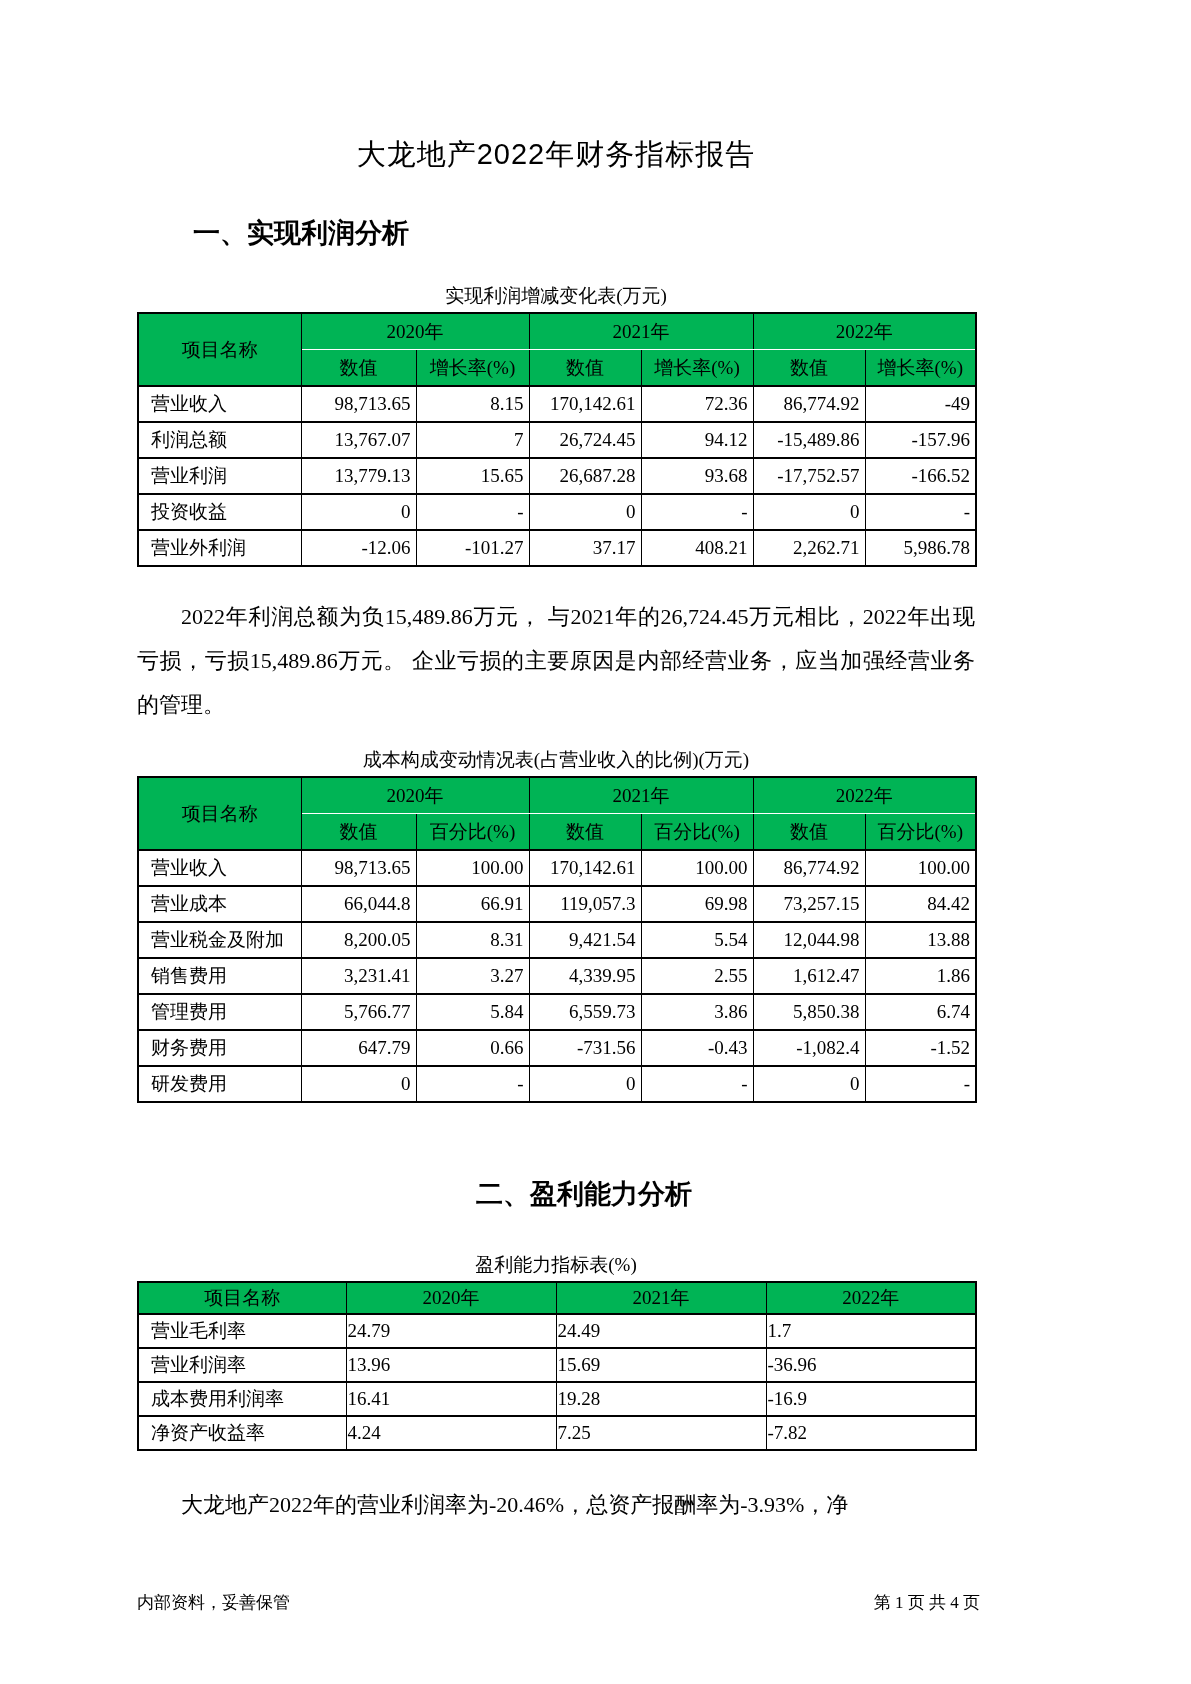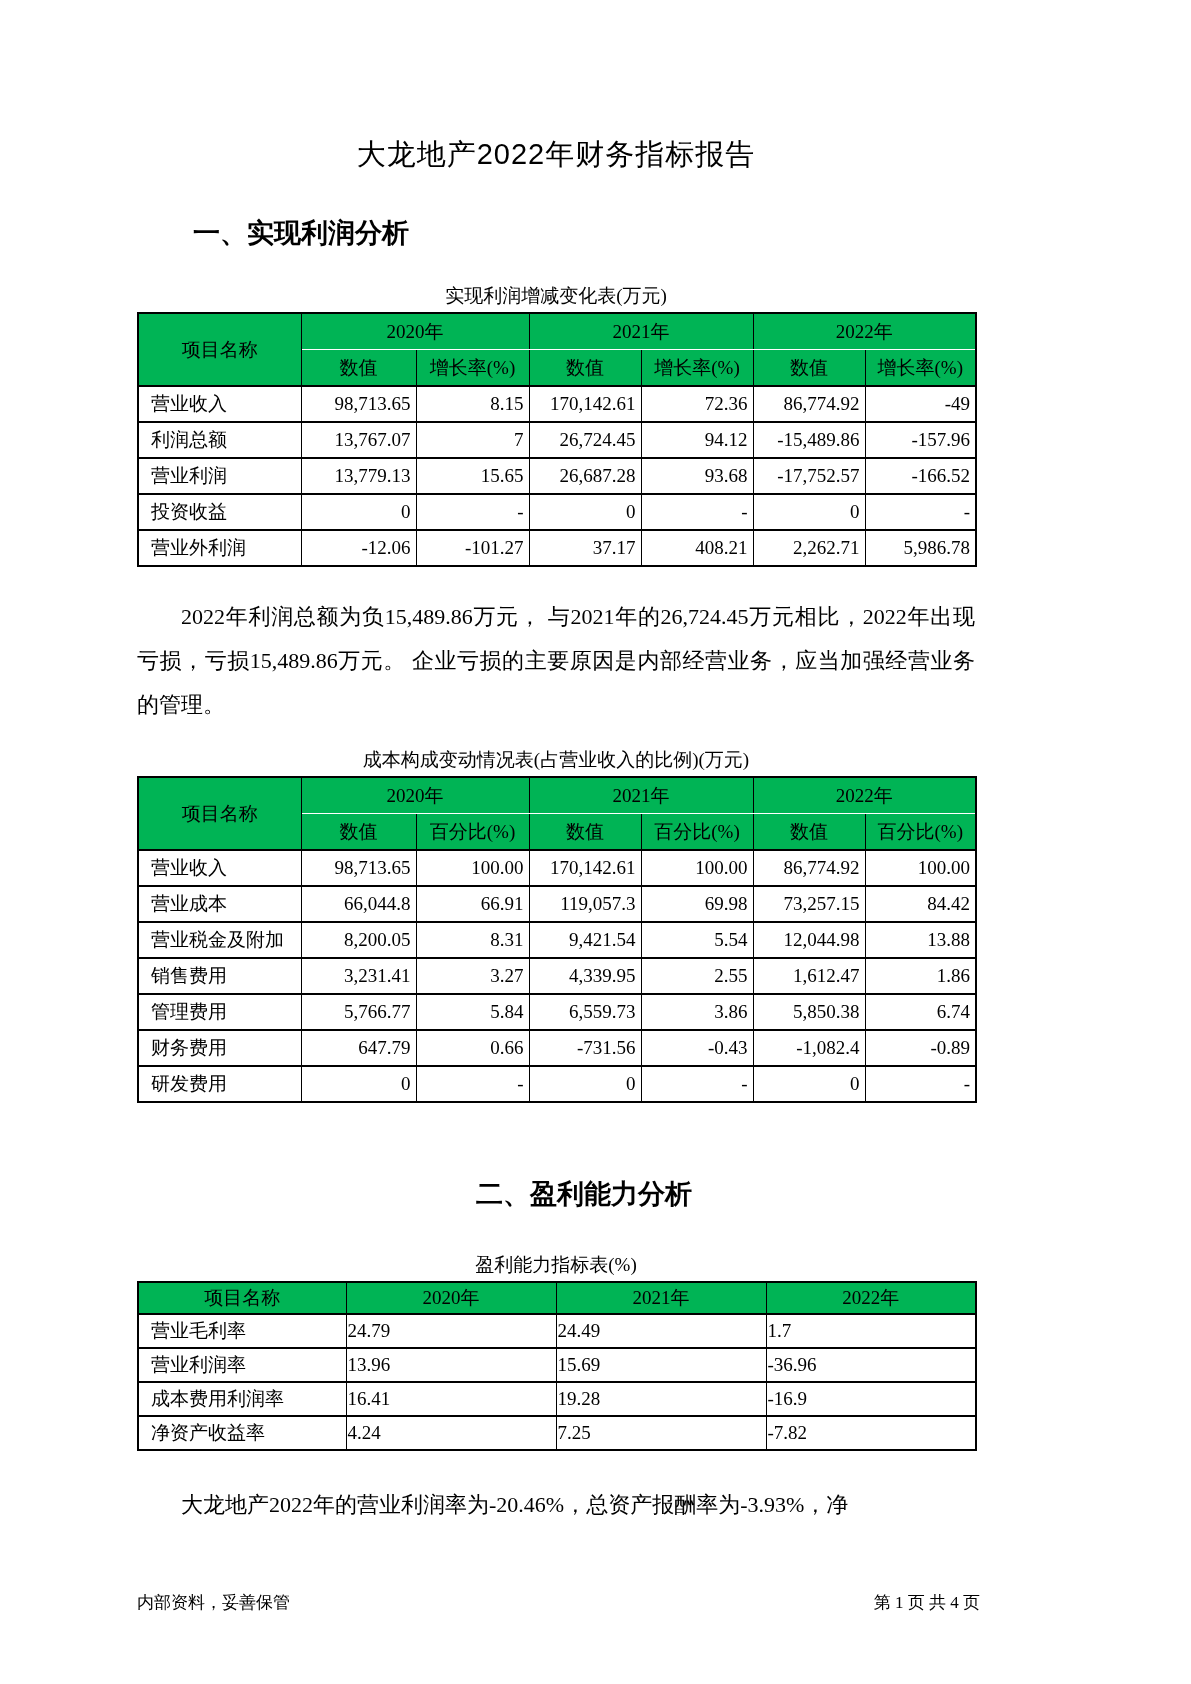--- a/index.html
+++ b/index.html
@@ -217,21 +217,21 @@
           <td class="c-num">5,850.38</td>
           <td class="c-num">6.74</td>
         </tr>
         <tr>
           <td class="c-name">财务费用</td>
           <td class="c-num">647.79</td>
           <td class="c-num">0.66</td>
           <td class="c-num">-731.56</td>
           <td class="c-num">-0.43</td>
           <td class="c-num">-1,082.4</td>
-          <td class="c-num">-0.89</td>
+          <td class="c-num">-1.52</td>
         </tr>
         <tr>
           <td class="c-name">研发费用</td>
           <td class="c-num">0</td>
           <td class="c-num">-</td>
           <td class="c-num">0</td>
           <td class="c-num">-</td>
           <td class="c-num">0</td>
           <td class="c-num">-</td>
         </tr>

